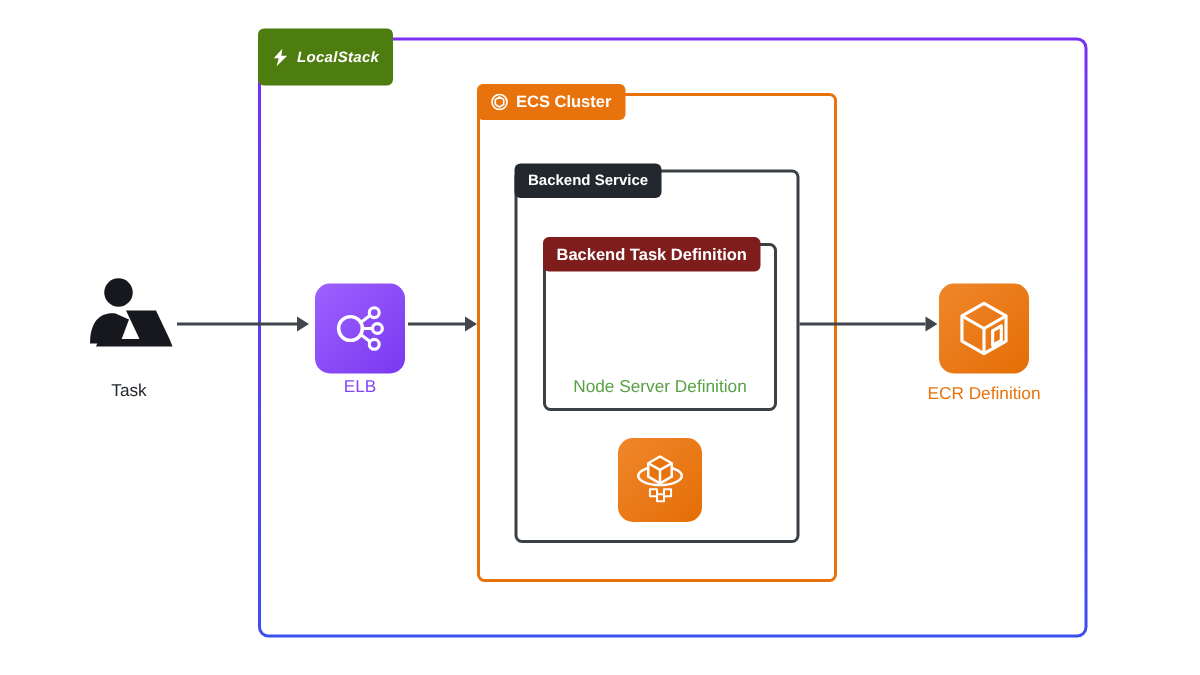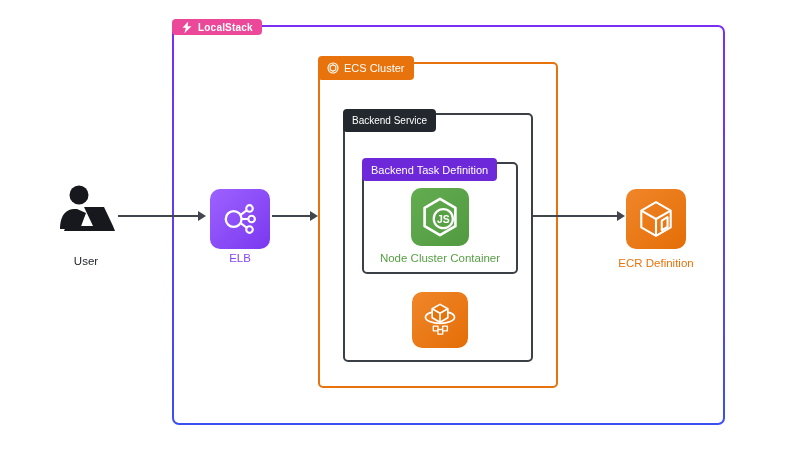--- a/index.html
+++ b/index.html
@@ -12,25 +12,25 @@
   .outer-frame-inner{width:100%;height:100%;background:#fff;border-radius:5px;}
 
   
   .box{position:absolute;box-sizing:border-box;background:#fff;}
   .box-ecs{left:318px;top:62px;width:240px;height:326px;border:2px solid #E8730C;border-radius:5px;}
   .box-service{left:343px;top:113px;width:190px;height:249px;border:2px solid #3B4046;border-radius:5px;}
   .box-task{left:362px;top:162px;width:156px;height:112px;border:2px solid #3B4046;border-radius:5px;}
 
   
   .badge{position:absolute;display:flex;align-items:center;gap:5px;color:#fff;z-index:6;
-         border-radius:4px;padding:0 9px;white-space:nowrap;}
-  .badge-localstack{left:172px;top:19px;height:16px;background:#ec4899;font-size:10px;font-weight:700;letter-spacing:.2px;}
+         border-radius:4px;padding:0 9px;white-space:nowrap;font-weight:bold;}
+  .badge-localstack{left:172px;top:19px;height:38px;background:#4d7c0f;font-size:10px;font-weight:700;letter-spacing:.2px;font-style:italic;}
   .badge-ecs{left:318px;top:56px;height:24px;background:#E8730C;font-size:11px;}
   .badge-service{left:343px;top:109px;height:23px;background:#23272E;font-size:10px;}
-  .badge-task{left:362px;top:158px;height:23px;background:#6d28d9;font-size:11px;}
+  .badge-task{left:362px;top:158px;height:23px;background:#7f1d1d;font-size:11px;}
 
   
   .tile{position:absolute;display:flex;align-items:center;justify-content:center;z-index:4;}
   .tile-node{left:411px;top:188px;width:58px;height:58px;border-radius:10px;
              background:linear-gradient(135deg,#63AC50,#519A40);}
   .tile-ecs{left:412px;top:292px;width:56px;height:56px;border-radius:10px;
             background:linear-gradient(135deg,#F0862A,#E46E06);}
   .tile-elb{left:210px;top:189px;width:60px;height:60px;border-radius:10px;
             background:linear-gradient(135deg,#9D62FF,#7A38F0);}
   .tile-ecr{left:626px;top:189px;width:60px;height:60px;border-radius:10px;
@@ -98,43 +98,36 @@
   <div class="user-icon-wrap">
     <svg width="60" height="62" viewBox="0 0 60 62">
       <g fill="#16181D">
         <circle cx="23" cy="11" r="9.5"></circle>
         <path d="M4 45 C4 29 12 24 21 25 L30 29 L24 45 Z"></path>
         <polygon points="28,23 48,23 57,42 37,42"></polygon>
         <polygon points="10,42 57,42 59,47 8,47"></polygon>
       </g>
     </svg>
   </div>
-  <div class="nlabel nlabel-user">User</div>
+  <div class="nlabel nlabel-user">Task</div>
 
   <div class="tile tile-elb">
     <svg width="38" height="38" viewBox="0 0 36 36" fill="none" stroke="#ffffff">
       <circle cx="12" cy="18" r="7.5" stroke-width="2.2"></circle>
       <circle cx="27" cy="8" r="3.1" stroke-width="2"></circle>
       <circle cx="29" cy="18" r="3.1" stroke-width="2"></circle>
       <circle cx="27" cy="28" r="3.1" stroke-width="2"></circle>
       <line x1="18" y1="14.5" x2="24.3" y2="9.8" stroke-width="2"></line>
       <line x1="19.6" y1="18" x2="25.7" y2="18" stroke-width="2"></line>
       <line x1="18" y1="21.5" x2="24.3" y2="26.2" stroke-width="2"></line>
     </svg>
   </div>
   <div class="nlabel nlabel-elb">ELB</div>
 
-  <div class="tile tile-node">
-    <svg width="44" height="44" viewBox="0 0 40 40">
-      <polygon points="20,3.5 34,11.7 34,28.3 20,36.5 6,28.3 6,11.7" fill="none" stroke="#ffffff" stroke-width="2.4" stroke-linejoin="round"></polygon>
-      <circle cx="23" cy="21.5" r="8.7" fill="#57A044" stroke="#ffffff" stroke-width="2"></circle>
-      <text class="js-text" x="23" y="25" font-size="9.5" fill="#ffffff" text-anchor="middle">JS</text>
-    </svg>
-  </div>
-  <div class="nlabel nlabel-node">Node Cluster Container</div>
+  <div class="nlabel nlabel-node">Node Server Definition</div>
 
   <div class="tile tile-ecs">
     <svg width="38" height="38" viewBox="0 0 34 34" fill="none" stroke="#ffffff" stroke-width="1.5" stroke-linejoin="round">
       <ellipse cx="17" cy="14.5" rx="13" ry="5.5"></ellipse>
       <polygon points="17,3 24,7 24,15 17,19 10,15 10,7" fill="#E8730C"></polygon>
       <polyline points="10,7 17,11 24,7"></polyline>
       <line x1="17" y1="11" x2="17" y2="19"></line>
       <g stroke-width="1.2">
         <rect x="11" y="22.5" width="4.2" height="4.2" fill="#E8730C"></rect>
         <rect x="15.2" y="25.5" width="4.2" height="4.2" fill="#E8730C"></rect>

